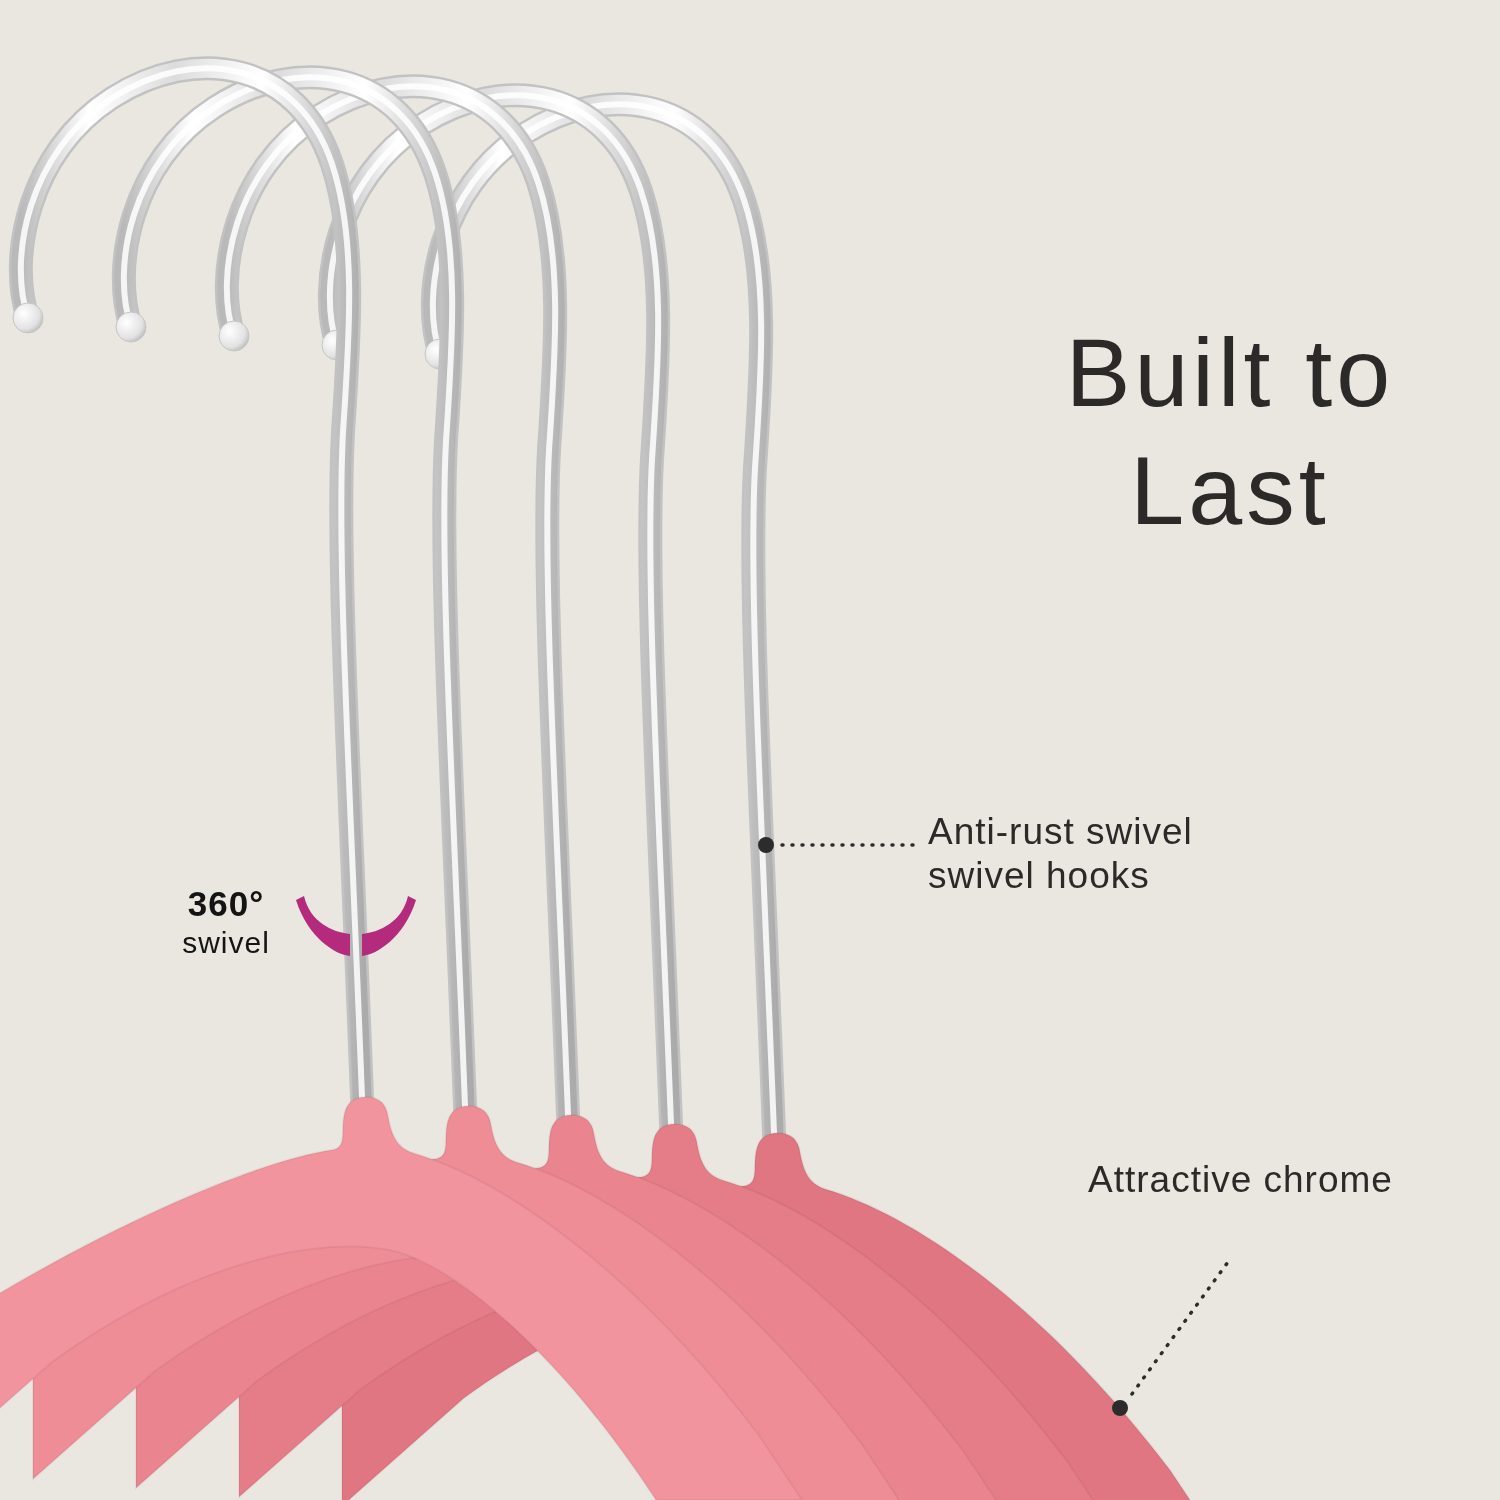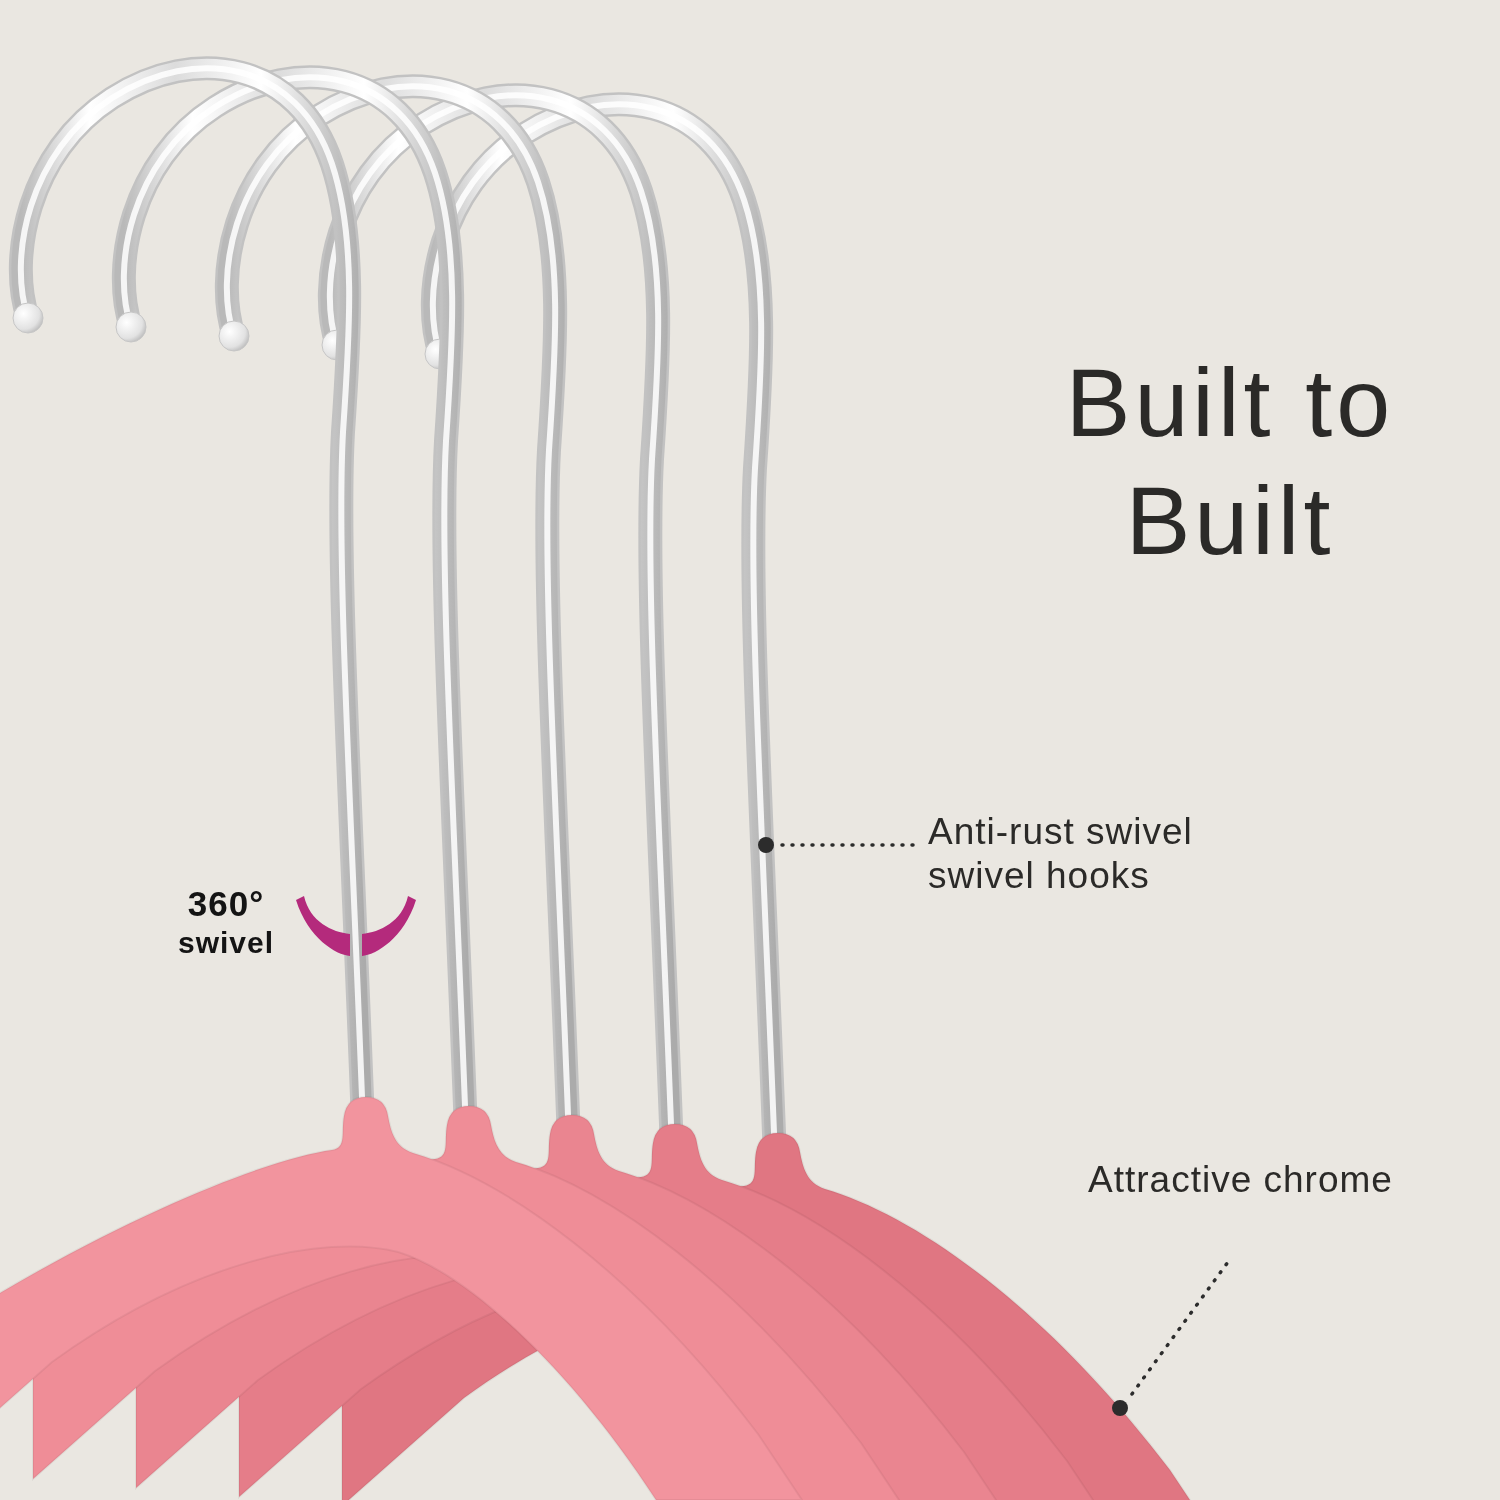--- a/index.html
+++ b/index.html
@@ -6,21 +6,21 @@
   .stage {
     position:relative;
     width:1500px; height:1500px;
     background: var(--background, #eae7e1);
     overflow:hidden;
     font-family:"Liberation Sans", sans-serif;
   }
   .stage svg { position:absolute; left:0; top:0; }
 
   .heading {
-    position:absolute; left:1005px; top:344px; width:450px;
+    position:absolute; left:1005px; top:314px; width:450px;
     text-align:center;
     font-size:97px; font-weight:300; letter-spacing:4px;
     color: var(--text, #2b2a28);
     line-height:1.22;
     white-space:nowrap;
   }
 
   .callout {
     position:absolute;
     font-size:37px; font-weight:300; letter-spacing:1px;
@@ -28,21 +28,21 @@
     line-height:1.18;
   }
   #hook-callout   { left:928px;  top:810px;  }
   #velvet-callout { left:1088px; top:1158px; }
 
   .swivel {
     position:absolute; left:150px; top:884px; width:152px;
     text-align:center; color:#141414;
   }
   .swivel .deg { font-size:35px; font-weight:bold; letter-spacing:1px; }
-  .swivel .lbl { font-size:30px; font-weight:bold; margin-top:2px; letter-spacing:1px; }
+  .swivel .lbl { font-size:30px; font-weight:normal; margin-top:2px; letter-spacing:1px; }
 
   
   .hook-outer { fill:none; stroke:var(--chrome-edge,#c0c0c0); stroke-width:24; stroke-linecap:round; }
   .hook-mid   { fill:none; stroke:url(#chrome); stroke-width:19; stroke-linecap:round; }
   .hook-hi    { fill:none; stroke:rgba(255,255,255,.85); stroke-width:6; stroke-linecap:round; }
   .body-path  { stroke:rgba(0,0,0,.05); stroke-width:2; }
   .pink0 { fill:var(--pink-0,#f2949e); }
   .pink1 { fill:var(--pink-1,#ef8d97); }
   .pink2 { fill:var(--pink-2,#ea8590); }
   .pink3 { fill:var(--pink-3,#e57d89); }
@@ -117,21 +117,21 @@
       <line class="dotline" x1="782" y1="845" x2="915" y2="845"></line>
     </g>
     <g>
       <circle class="dot" cx="1120" cy="1408" r="8"></circle>
       <line class="dotline" x1="1132" y1="1394" x2="1228" y2="1262"></line>
     </g>
   </svg>
 
   <div class="heading">
     <div>Built to</div>
-    <div>Built</div>
+    <div>Last</div>
   </div>
 
   <div class="callout" id="hook-callout">
     <div>Anti-rust swivel</div>
     <div>swivel hooks</div>
   </div>
 
   <div class="callout" id="velvet-callout">
     <div>Attractive chrome</div>
   </div>

